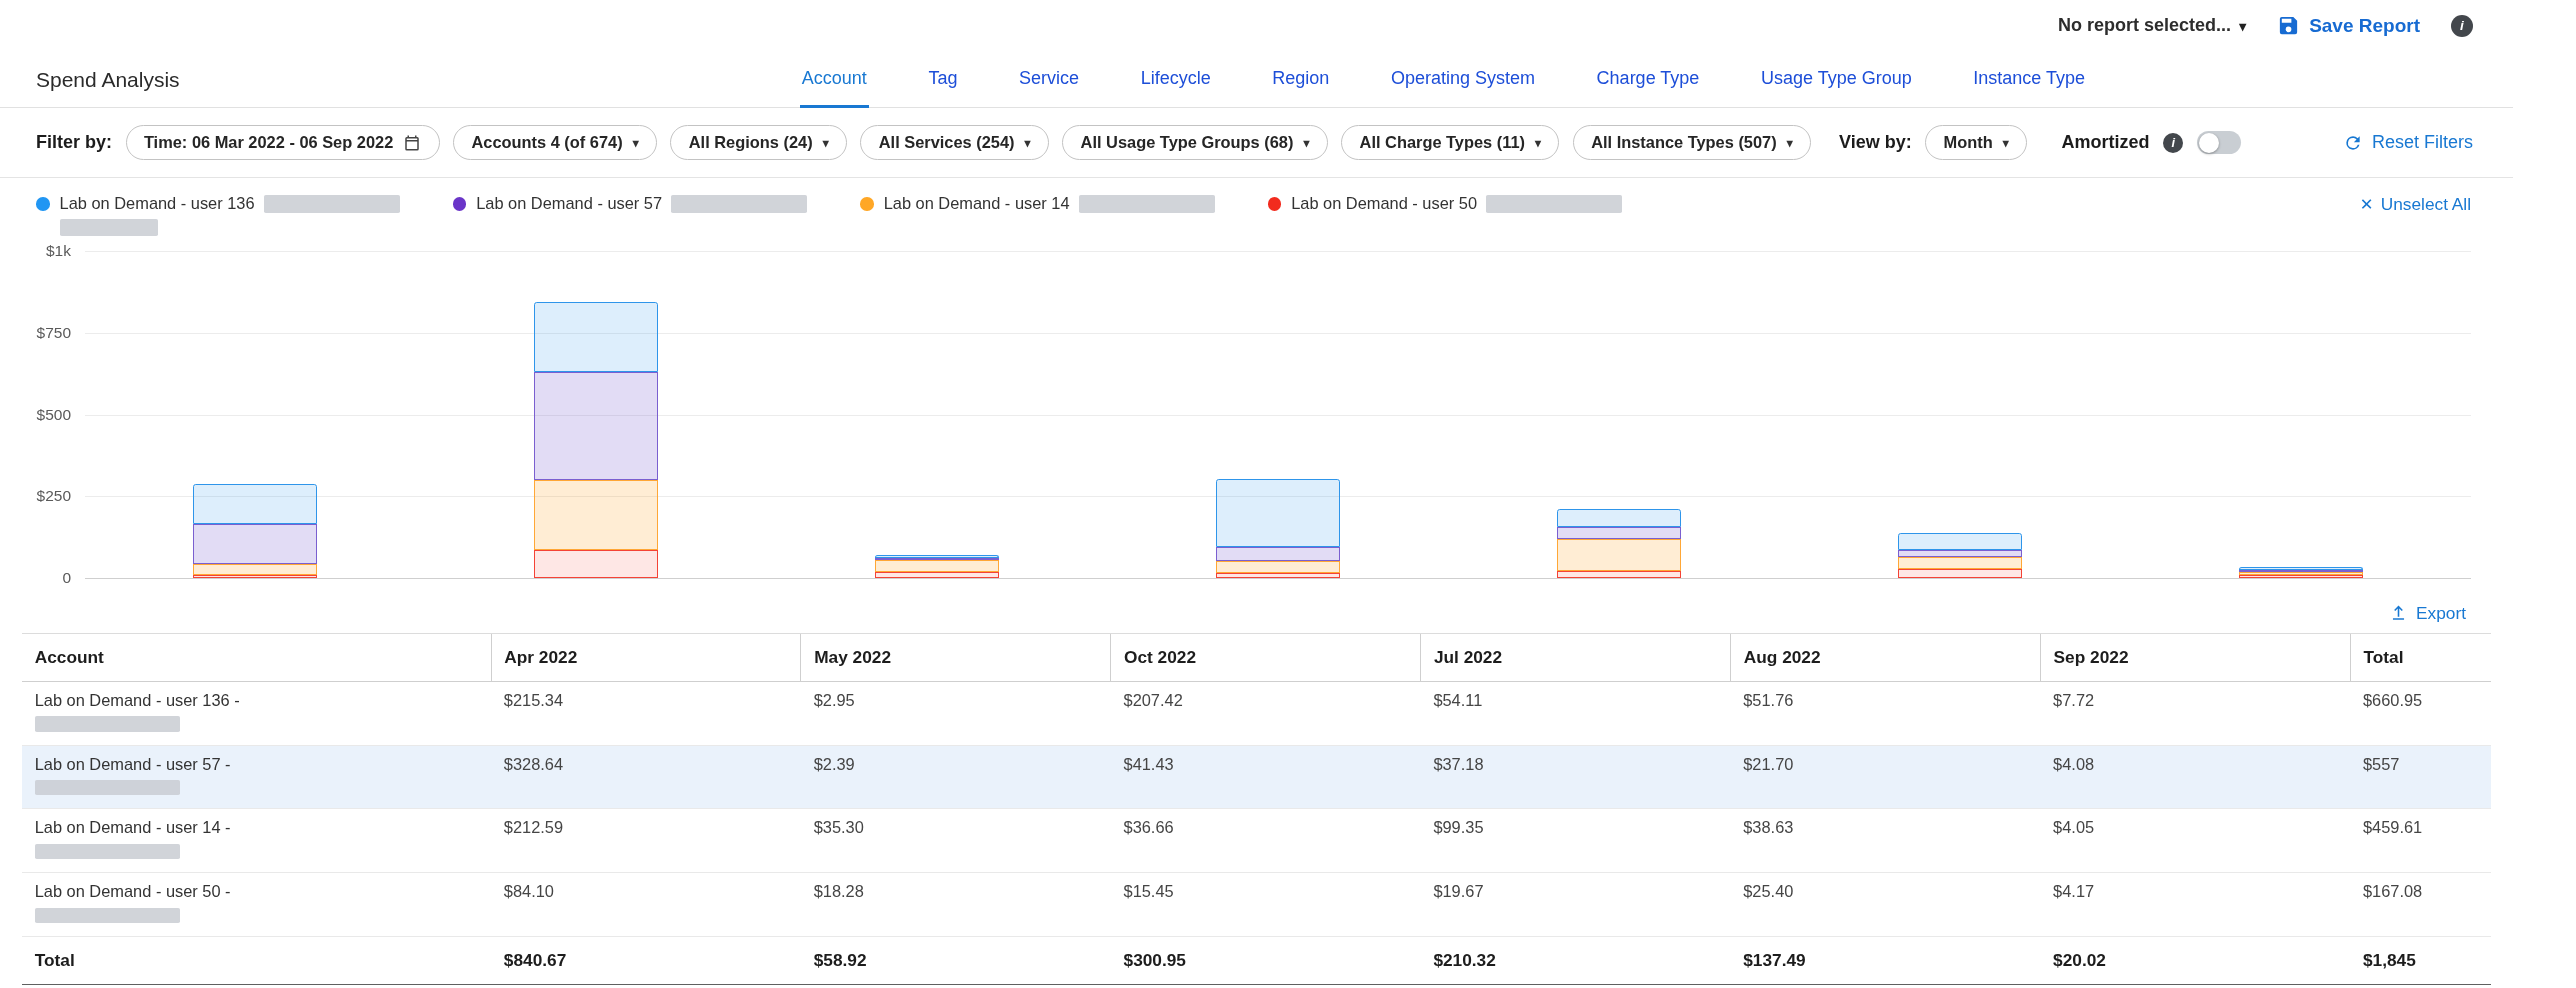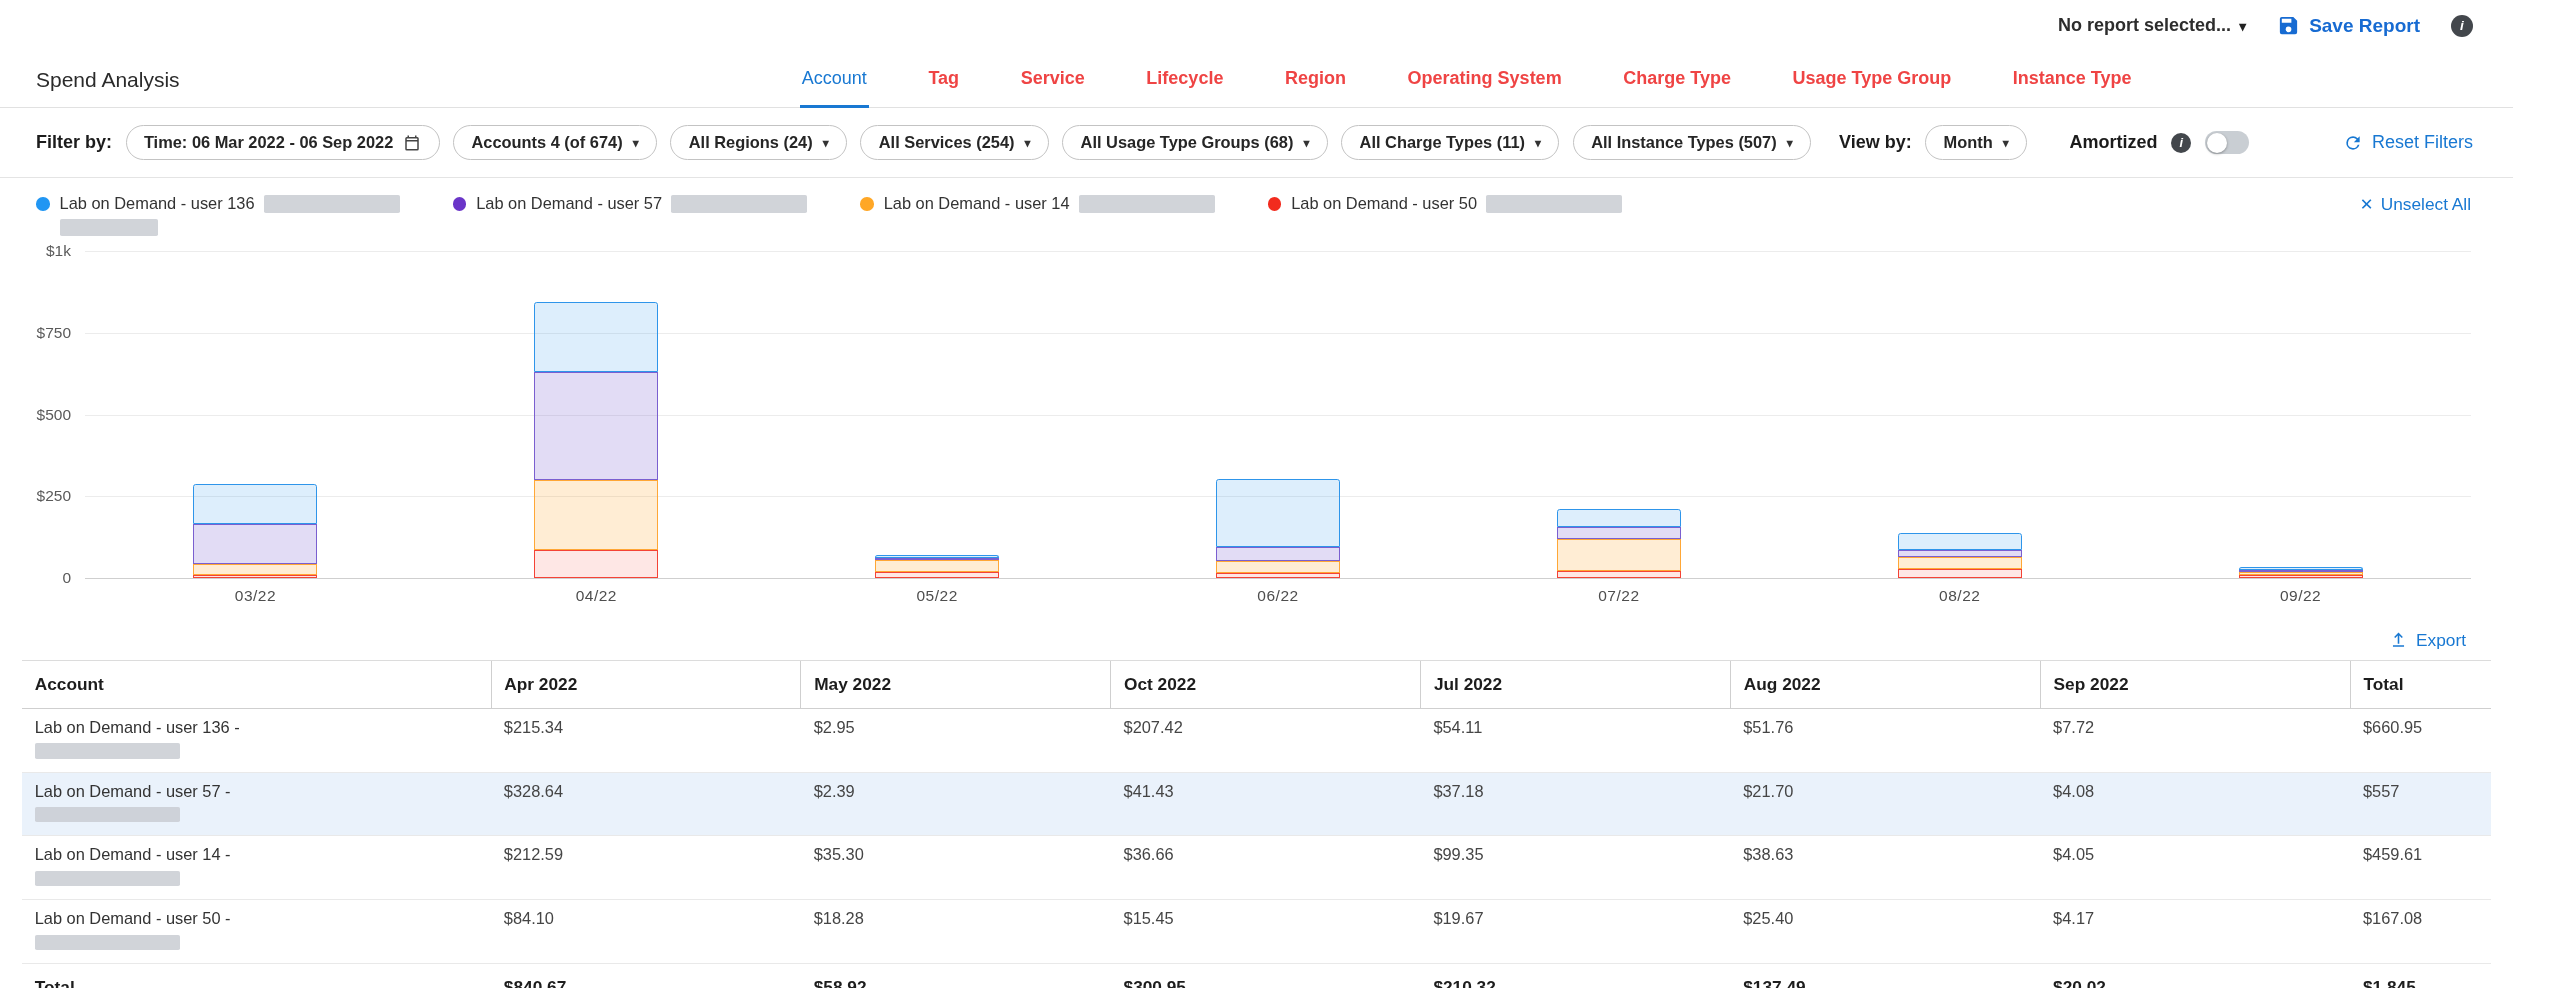--- a/index.html
+++ b/index.html
@@ -12,31 +12,31 @@
   .report-selector{display:flex;align-items:center;gap:8.2px;font-size:18px;font-weight:700;color:#2d2d2d;cursor:pointer;}
   .report-selector .caret{font-size:13.6px;color:#222;}
   .save-report{display:flex;align-items:flex-end;gap:9px;color:#176bd2;font-size:19px;font-weight:700;cursor:pointer;}
   .info-icon{width:22px;height:22px;border-radius:50%;background:#43474c;color:#fff;font-size:13.6px;font-weight:700;display:inline-flex;align-items:center;justify-content:center;font-style:italic;flex:0 0 auto;}
   .info-icon.small{width:20px;height:20px;font-size:12.7px;}
 
   
   .header-row{position:relative;height:57px;border-bottom:0.9px solid #e1e1e1;}
   .page-title{position:absolute;left:36px;bottom:15.5px;font-size:21px;color:#2b2b2b;font-weight:500;}
   .tabs{position:absolute;left:800px;bottom:-0.9px;display:flex;gap:58px;}
-  .tab{font-size:18px;color:#ef4444;padding:0 1.8px 15.5px;cursor:pointer;border-bottom:3.6px solid transparent;white-space:nowrap;font-weight:bold;}
+  .tab{font-size:18px;color:#1d4ed8;padding:0 1.8px 15.5px;cursor:pointer;border-bottom:3.6px solid transparent;white-space:nowrap;}
   .tab.active{color:#1878d2;border-bottom-color:#1878d2;font-weight:500;}
 
   
   .filter-row{display:flex;align-items:center;gap:13.6px;height:70px;padding:0 40px 0 36px;border-bottom:0.9px solid #e4e4e4;}
   .filter-label,.viewby-label,.amortized-label{font-size:18px;font-weight:700;color:#1c1c1c;white-space:nowrap;}
   .pill{display:inline-flex;align-items:center;gap:10px;border:1.8px solid #c3c3c3;border-radius:908px;padding:7.3px 17.3px;font-size:16.4px;font-weight:700;color:#262626;background:#fff;white-space:nowrap;cursor:pointer;}
   .pill .caret{font-size:11.8px;color:#333;}
   .pill .cal{display:inline-flex;align-items:center;}
   .viewby-label{margin-left:14.5px;}
-  .amortized-label{margin-left:29px;}
+  .amortized-label{margin-left:21px;}
   .toggle{width:44px;height:23.6px;border-radius:11.8px;background:#c9ced3;position:relative;cursor:pointer;flex:0 0 auto;}
   .toggle .knob{position:absolute;left:1.8px;top:1.8px;width:20px;height:20px;border-radius:50%;background:#fff;box-shadow:0 0.9px 2.7px rgba(0,0,0,.35);}
   .reset{margin-left:auto;display:flex;align-items:center;gap:9px;color:#1878d2;font-size:18px;font-weight:500;cursor:pointer;white-space:nowrap;}
 
   
   .legend-row{display:flex;align-items:flex-start;padding:16.4px 42px 3.6px 36px;gap:53px;}
   .legend-item{display:flex;flex-direction:column;cursor:pointer;}
   .legend-line{display:flex;align-items:center;}
   .dot{width:13.6px;height:13.6px;border-radius:50%;flex:0 0 auto;}
   .legend-label{font-size:16.4px;color:#333;margin-left:10px;white-space:nowrap;}
@@ -248,29 +248,20 @@
           </div>
         </div>
         <div class="chart-col">
           <div class="bar">
             <div class="seg" style="height: 2.7px; background: rgba(46, 149, 234, 0.16); border-color: rgb(46, 149, 234);"></div>
             <div class="seg" style="height: 2.7px; background: rgba(122, 95, 208, 0.22); border-color: rgb(122, 95, 208);"></div>
             <div class="seg" style="height: 2.7px; background: rgba(255, 167, 38, 0.2); border-color: rgb(255, 167, 54);"></div>
             <div class="seg" style="height: 2.7px; background: rgba(244, 67, 54, 0.13); border-color: rgb(244, 67, 54);"></div>
           </div>
         </div>
-      </div>
-    <div class="xlabels" id="xlabels">
-        <div class="xlabel">03/22</div>
-        <div class="xlabel">04/22</div>
-        <div class="xlabel">05/22</div>
-        <div class="xlabel">06/22</div>
-        <div class="xlabel">07/22</div>
-        <div class="xlabel">08/22</div>
-        <div class="xlabel">09/22</div>
       </div>
   </div>
 
   <div class="export-row">
     <svg width="19" height="19" viewBox="0 0 24 24" fill="#1878d2">
         <path d="M5 20h14v-2H5v2zM12 2 6.5 7.5l1.42 1.42L11 5.83V16h2V5.83l3.08 3.09L17.5 7.5 12 2z"></path>
       </svg>
     <span>Export</span>
   </div>
 

